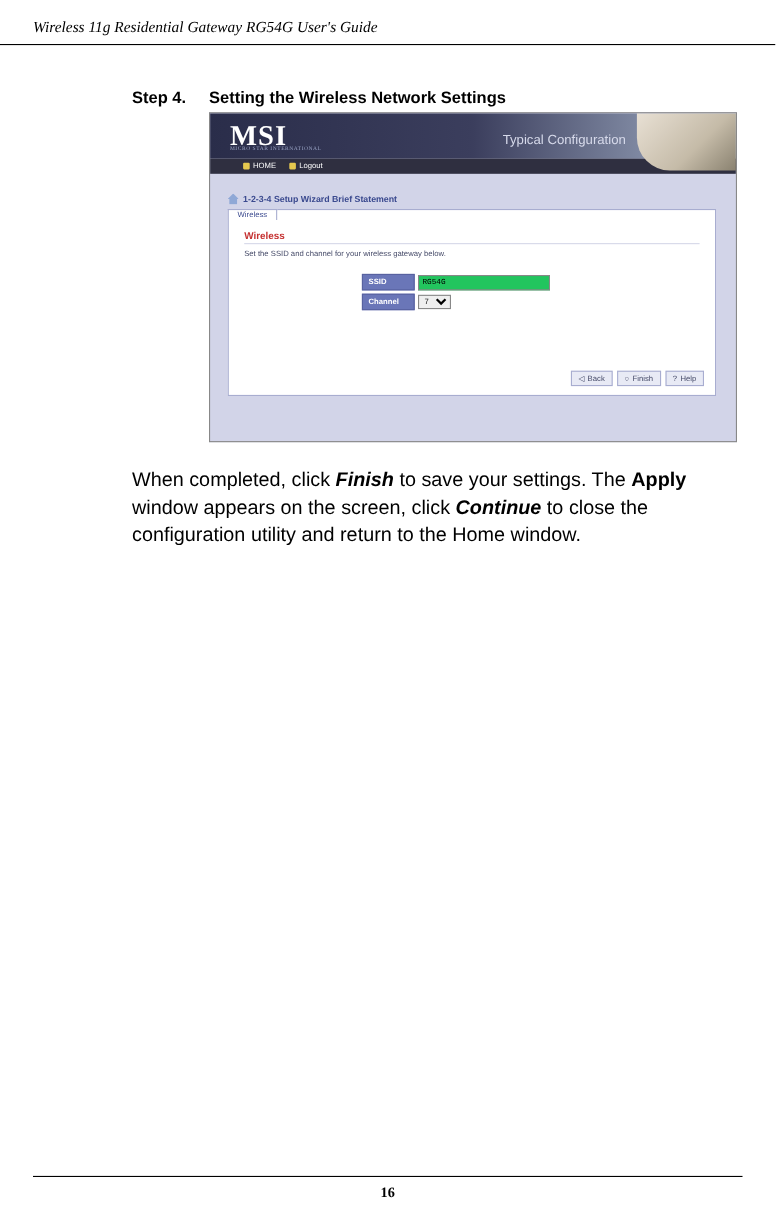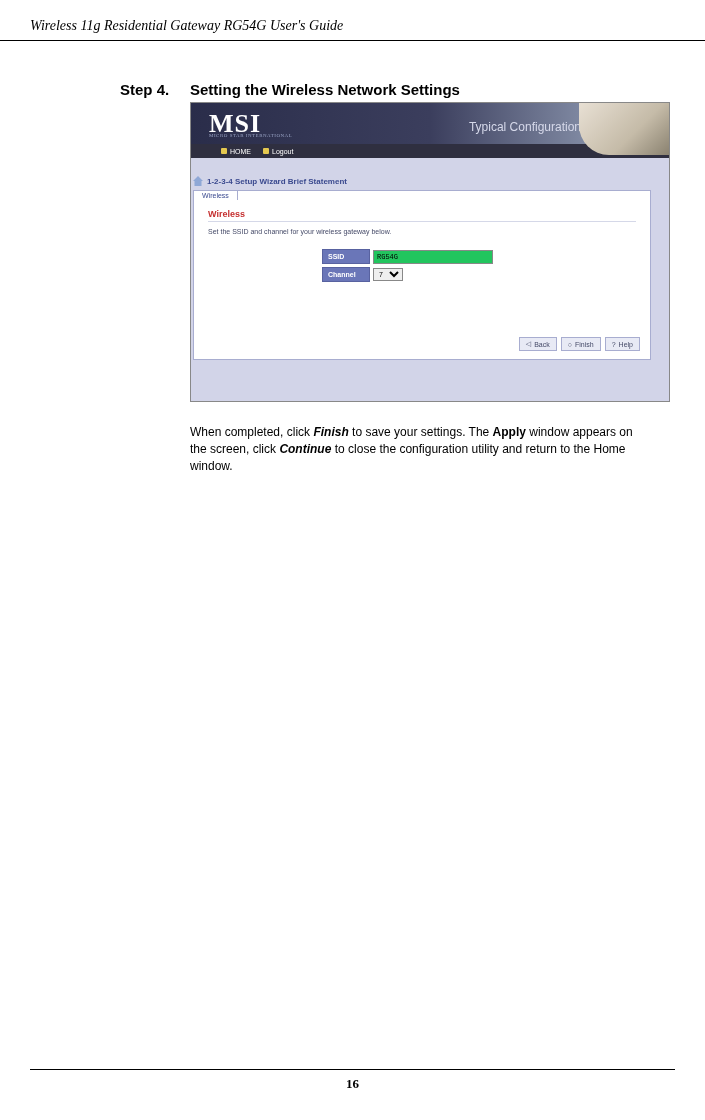--- a/index.html
+++ b/index.html
@@ -71,21 +71,21 @@
     .ss-sublogo {
       position: absolute;
       left: 18px;
       bottom: 6px;
       color: #9aa4c5;
       font-size: 5px;
       letter-spacing: 0.5px;
     }
     .ss-typical {
       position: absolute;
-      right: 88px;
+      right: 100px;
       bottom: 10px;
       color: #d6d9ea;
       font-size: 12px;
       font-family: Arial, sans-serif;
     }
     .ss-photo {
       position: absolute;
       right: 0;
       top: 0;
       width: 90px;
@@ -148,21 +148,21 @@
     .ss-connector {
       position: absolute;
       left: 30px;
       top: 34px;
       width: 2px;
       height: 58px;
       background: repeating-linear-gradient(to bottom, #e6c542 0 8px, transparent 8px 11px);
     }
     .ss-main {
       flex: 1;
-      padding: 18px 18px 0 2px;
+      padding: 18px 18px 0 16px;
     }
     .ss-breadcrumb {
       display: flex;
       align-items: center;
       gap: 4px;
       margin-bottom: 4px;
     }
     .ss-house {
       width: 10px;
       height: 10px;
@@ -269,22 +269,21 @@
       padding: 2px 6px;
       display: flex;
       align-items: center;
       gap: 3px;
     }
     .ss-btn-icon {
       font-size: 7px;
     }
     .post-text {
       font-family: Arial, Helvetica, sans-serif;
-      font-size: 12px;
-      margin-left: 70px;
+      font-size: 18px;
       line-height: 1.4;
     }
     .post-text .bi { font-weight: bold; font-style: italic; }
     .post-text .b { font-weight: bold; }
     .page-footer {
       position: absolute;
       bottom: 28px;
       left: 0;
       right: 0;
       text-align: center;

